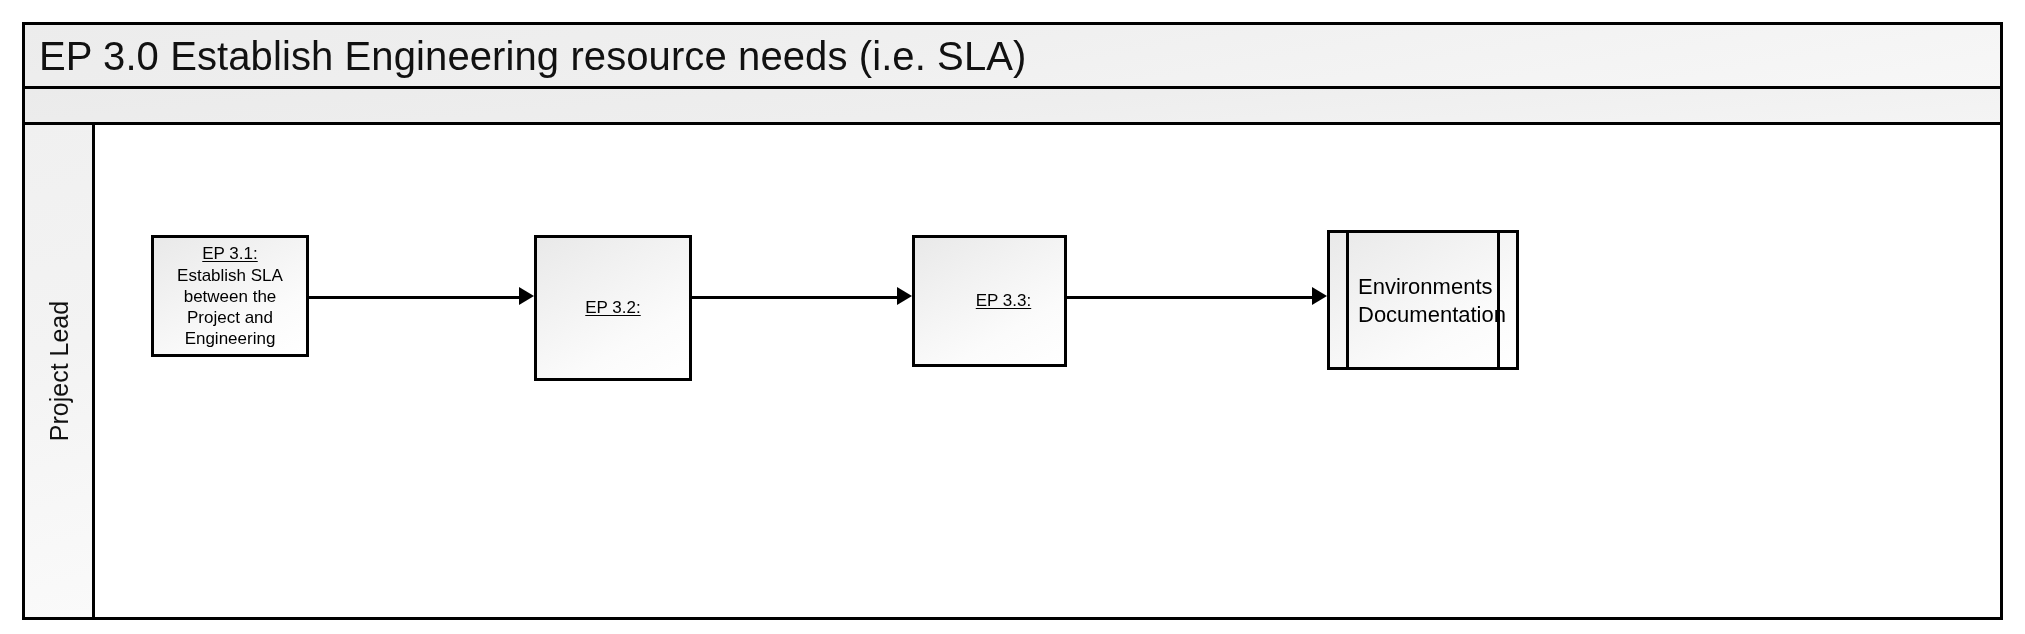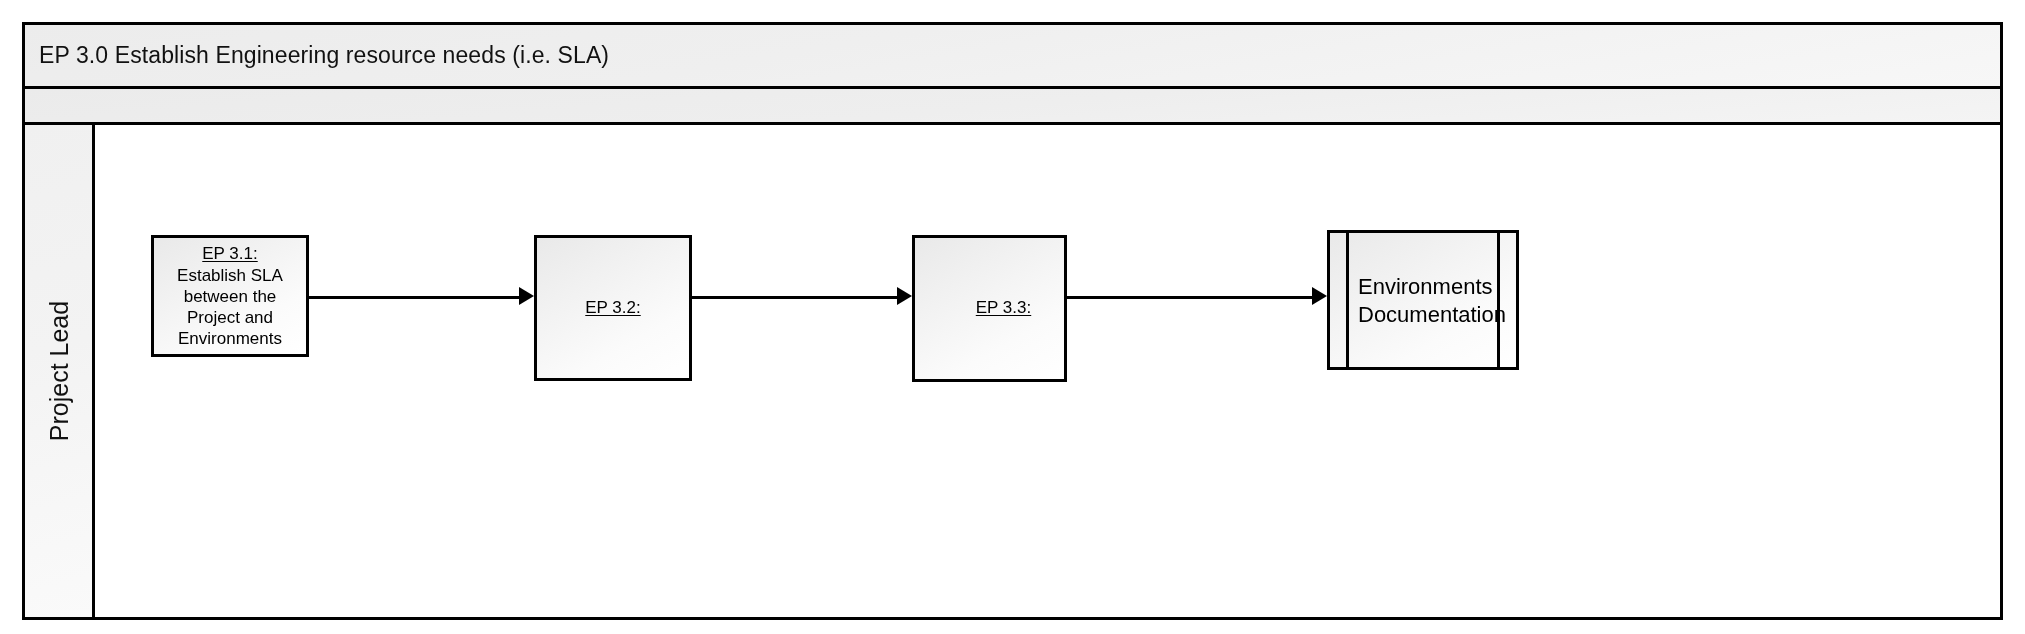--- a/index.html
+++ b/index.html
@@ -39,21 +39,21 @@
     right: 0;
     height: 64px;
     box-sizing: border-box;
     border-bottom: 3px solid #000000;
     background: linear-gradient(170deg, #ececec 0%, #efefef 40%, #f7f7f7 100%);
     display: flex;
     align-items: center;
   }
   .title-text {
     padding-left: 14px;
-    font-size: 23px;
+    font-size: 40px;
     line-height: 1.05;
     color: #111111;
     letter-spacing: 0.1px;
     white-space: nowrap;
   }
 
   
   .subheader-band {
     position: absolute;
     left: 0;
@@ -185,37 +185,37 @@
 
       <div class="lane-label-col">
         <div class="lane-label-text">Project Lead</div>
       </div>
 
       <div class="lane-body">
 
         <div class="node" style="left:56px; top:110px; width:158px; height:122px;">
           <div class="node-inner">
             <span class="node-code">EP 3.1:</span>
-            <span class="node-desc">Establish SLA between the Project and Environments</span>
+            <span class="node-desc">Establish SLA between the Project and Engineering</span>
           </div>
         </div>
 
         <div class="connector" style="left:214px; top:171px; width:218px;"></div>
         <div class="arrowhead" style="left:424px; top:162px;"></div>
 
         <div class="node" style="left:439px; top:110px; width:158px; height:146px;">
           <div class="node-inner">
             <span class="node-code">EP 3.2:</span>
           </div>
         </div>
 
         <div class="connector" style="left:597px; top:171px; width:213px;"></div>
         <div class="arrowhead" style="left:802px; top:162px;"></div>
 
-        <div class="node" style="left:817px; top:110px; width:155px; height:147px;padding-left:28px;">
+        <div class="node" style="left:817px; top:110px; width:155px; height:132px;padding-left:28px;">
           <div class="node-inner">
             <span class="node-code">EP 3.3:</span>
           </div>
         </div>
 
         <div class="connector" style="left:972px; top:171px; width:253px;"></div>
         <div class="arrowhead" style="left:1217px; top:162px;"></div>
 
         <div class="doc-node" style="left:1232px; top:105px; width:192px; height:140px;">
           <div class="doc-bar doc-bar-left"></div>

